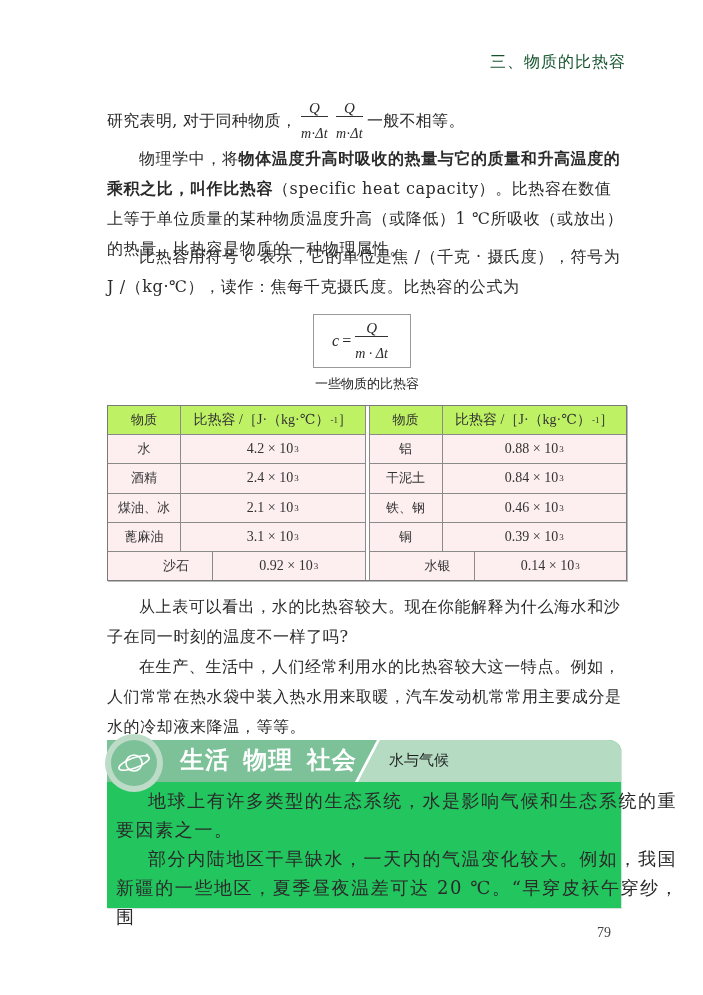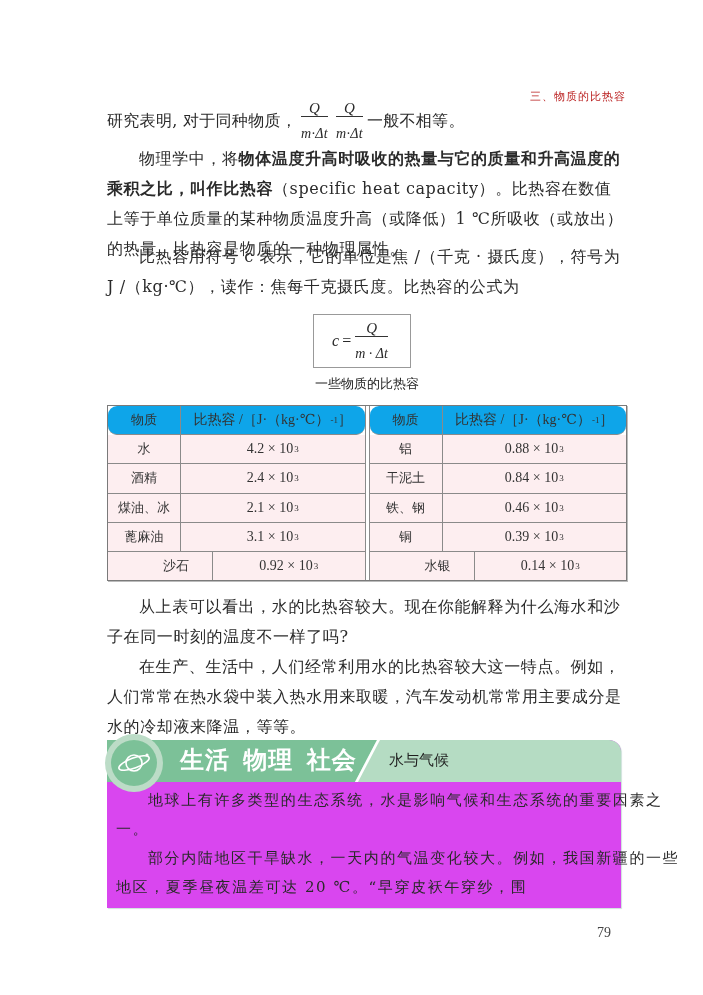--- a/index.html
+++ b/index.html
@@ -1,19 +1,19 @@
 <!DOCTYPE html>
 <html><head>
 <meta charset="utf-8">
 <style>
   html, body { margin:0; padding:0; background:#ffffff; }
   body { width:703px; height:995px; position:relative; overflow:hidden;
          font-family:"DejaVu Serif","Liberation Serif",serif; color:#2a2a2a; }
   .running-head { position:absolute; left:480px; top:52px; width:146px; text-align:right;
-         font-family:"DejaVu Sans","Liberation Sans",sans-serif; font-size:11px; color:#b91c1c; letter-spacing:1px;margin-top:37px; }
+         font-family:"DejaVu Sans","Liberation Sans",sans-serif; font-size:16px; color:#14532d; letter-spacing:1px; }
   .text { position:absolute; left:107px; width:520px; font-size:16px; line-height:30px; letter-spacing:0.6px; }
   .p-indent { text-indent:32px; }
   .bold { font-family:"DejaVu Sans","Liberation Sans",sans-serif; font-weight:bold; }
   .frac { display:inline-block; vertical-align:middle; text-align:center; margin:0 4px; font-style:italic;
           font-family:"Liberation Serif","DejaVu Serif",serif; line-height:16px; }
   .frac .num { display:block; border-bottom:1px solid #333; padding:0 4px; font-size:15px; }
   .frac .den { display:block; font-size:14px; padding-top:9px; }
   .line1 { position:absolute; left:107px; top:100px; width:530px; font-size:16px; line-height:40px; letter-spacing:0.3px; }
   .formula-box { position:absolute; left:313px; top:314px; width:96px; height:52px; border:1px solid #999;
           display:flex; align-items:center; justify-content:center; font-family:"Liberation Serif","DejaVu Serif",serif; font-size:16px; }
@@ -21,39 +21,39 @@
   .formula-box .frac { font-style:italic; }
   .table-caption { position:absolute; left:107px; width:520px; top:375px; text-align:center;
           font-family:"DejaVu Sans","Liberation Sans",sans-serif; font-weight:normal; font-size:13px; color:#222; }
   .table-wrap { position:absolute; left:107px; top:405px; width:518px; height:174px; display:flex;
           border:1px solid #7a7a7a; box-shadow:1px 1px 0 #bbb; }
   .half { flex:1; display:flex; flex-direction:column; }
   .half.left { border-right:1px solid #8a8a8a; }
   .half.right { border-left:1px solid #8a8a8a; margin-left:3px; }
   .trow { flex:1; display:flex; border-bottom:1px solid #8a8a8a; background:#fdeef0; }
   .trow:last-child { border-bottom:none;padding-left:32px; }
-  .trow.head { background:#0ea5e9;border-radius:9px; }
+  .trow.head { background:#bef264; }
   .cell { display:flex; align-items:center; justify-content:center; font-size:13px; color:#333; }
   .cell.name { width:72px; border-right:1px solid #8a8a8a; }
   .cell.val { flex:1; font-family:"Liberation Serif","DejaVu Serif",serif; font-size:14px; }
   .cell sup { font-size:9px; vertical-align:6px; margin-left:1px; }
   .hdr-val { font-size:12px; font-family:"DejaVu Serif","Liberation Serif",serif;text-align:center; }
-  .callout { position:absolute; left:107px; top:740px; width:514px; height:168px; background:#d946ef; border-radius:0 12px 0 0; box-shadow:1px 1px 1px #cfe1dc; }
+  .callout { position:absolute; left:107px; top:740px; width:514px; height:168px; background:#22c55e; border-radius:0 12px 0 0; box-shadow:1px 1px 1px #cfe1dc; }
   .callout-head { position:absolute; left:0; top:0; width:514px; height:42px; border-radius:0 12px 0 0; background:#b5dcc3; overflow:hidden; }
   .callout-head .dark { position:absolute; left:0; top:0; width:270px; height:42px; background:#7cc198;
           clip-path:polygon(0 0,100% 0,calc(100% - 22px) 100%,0 100%); }
   .callout-head .stripe { position:absolute; left:248px; top:0; width:8px; height:42px; background:#ffffff;
           clip-path:polygon(22px 0,calc(22px + 3px) 0,3px 100%,0 100%); width:26px; }
   .callout-title { position:absolute; left:73px; top:4px; font-family:"DejaVu Sans","Liberation Sans",sans-serif;
           font-weight:bold; font-size:24px; color:#ffffff; letter-spacing:1px; word-spacing:4px; }
   .callout-sub { position:absolute; left:282px; top:11px; font-family:"DejaVu Sans","Liberation Sans",sans-serif; font-size:15px; color:#1e1e1e; }
   .planet-badge { position:absolute; left:-2px; top:-6px; width:58px; height:58px; border-radius:50%; background:#bcdcc7;
           display:flex; align-items:center; justify-content:center; }
   .planet-badge .inner { width:46px; height:46px; border-radius:50%; background:#7cc198; display:flex; align-items:center; justify-content:center; }
-  .callout-body { position:absolute; left:0; top:46px; width:585px; font-size:15px; line-height:29px; letter-spacing:1.6px; color:#2a2a2a; }
+  .callout-body { position:absolute; left:0; top:46px; width:585px; font-size:18px; line-height:29px; letter-spacing:1.6px; color:#2a2a2a; }
   .callout-body p { margin:0; padding:0 8px 0 9px; }
   .callout-body .ind { text-indent:32px; }
   .page-num { position:absolute; left:597px; top:925px; font-family:"Liberation Serif","DejaVu Serif",serif; font-size:14px; color:#444; }
 </style>
 </head>
 <body>
 
 <div class="running-head">三、物质的比热容</div>
 
 <div class="line1">

